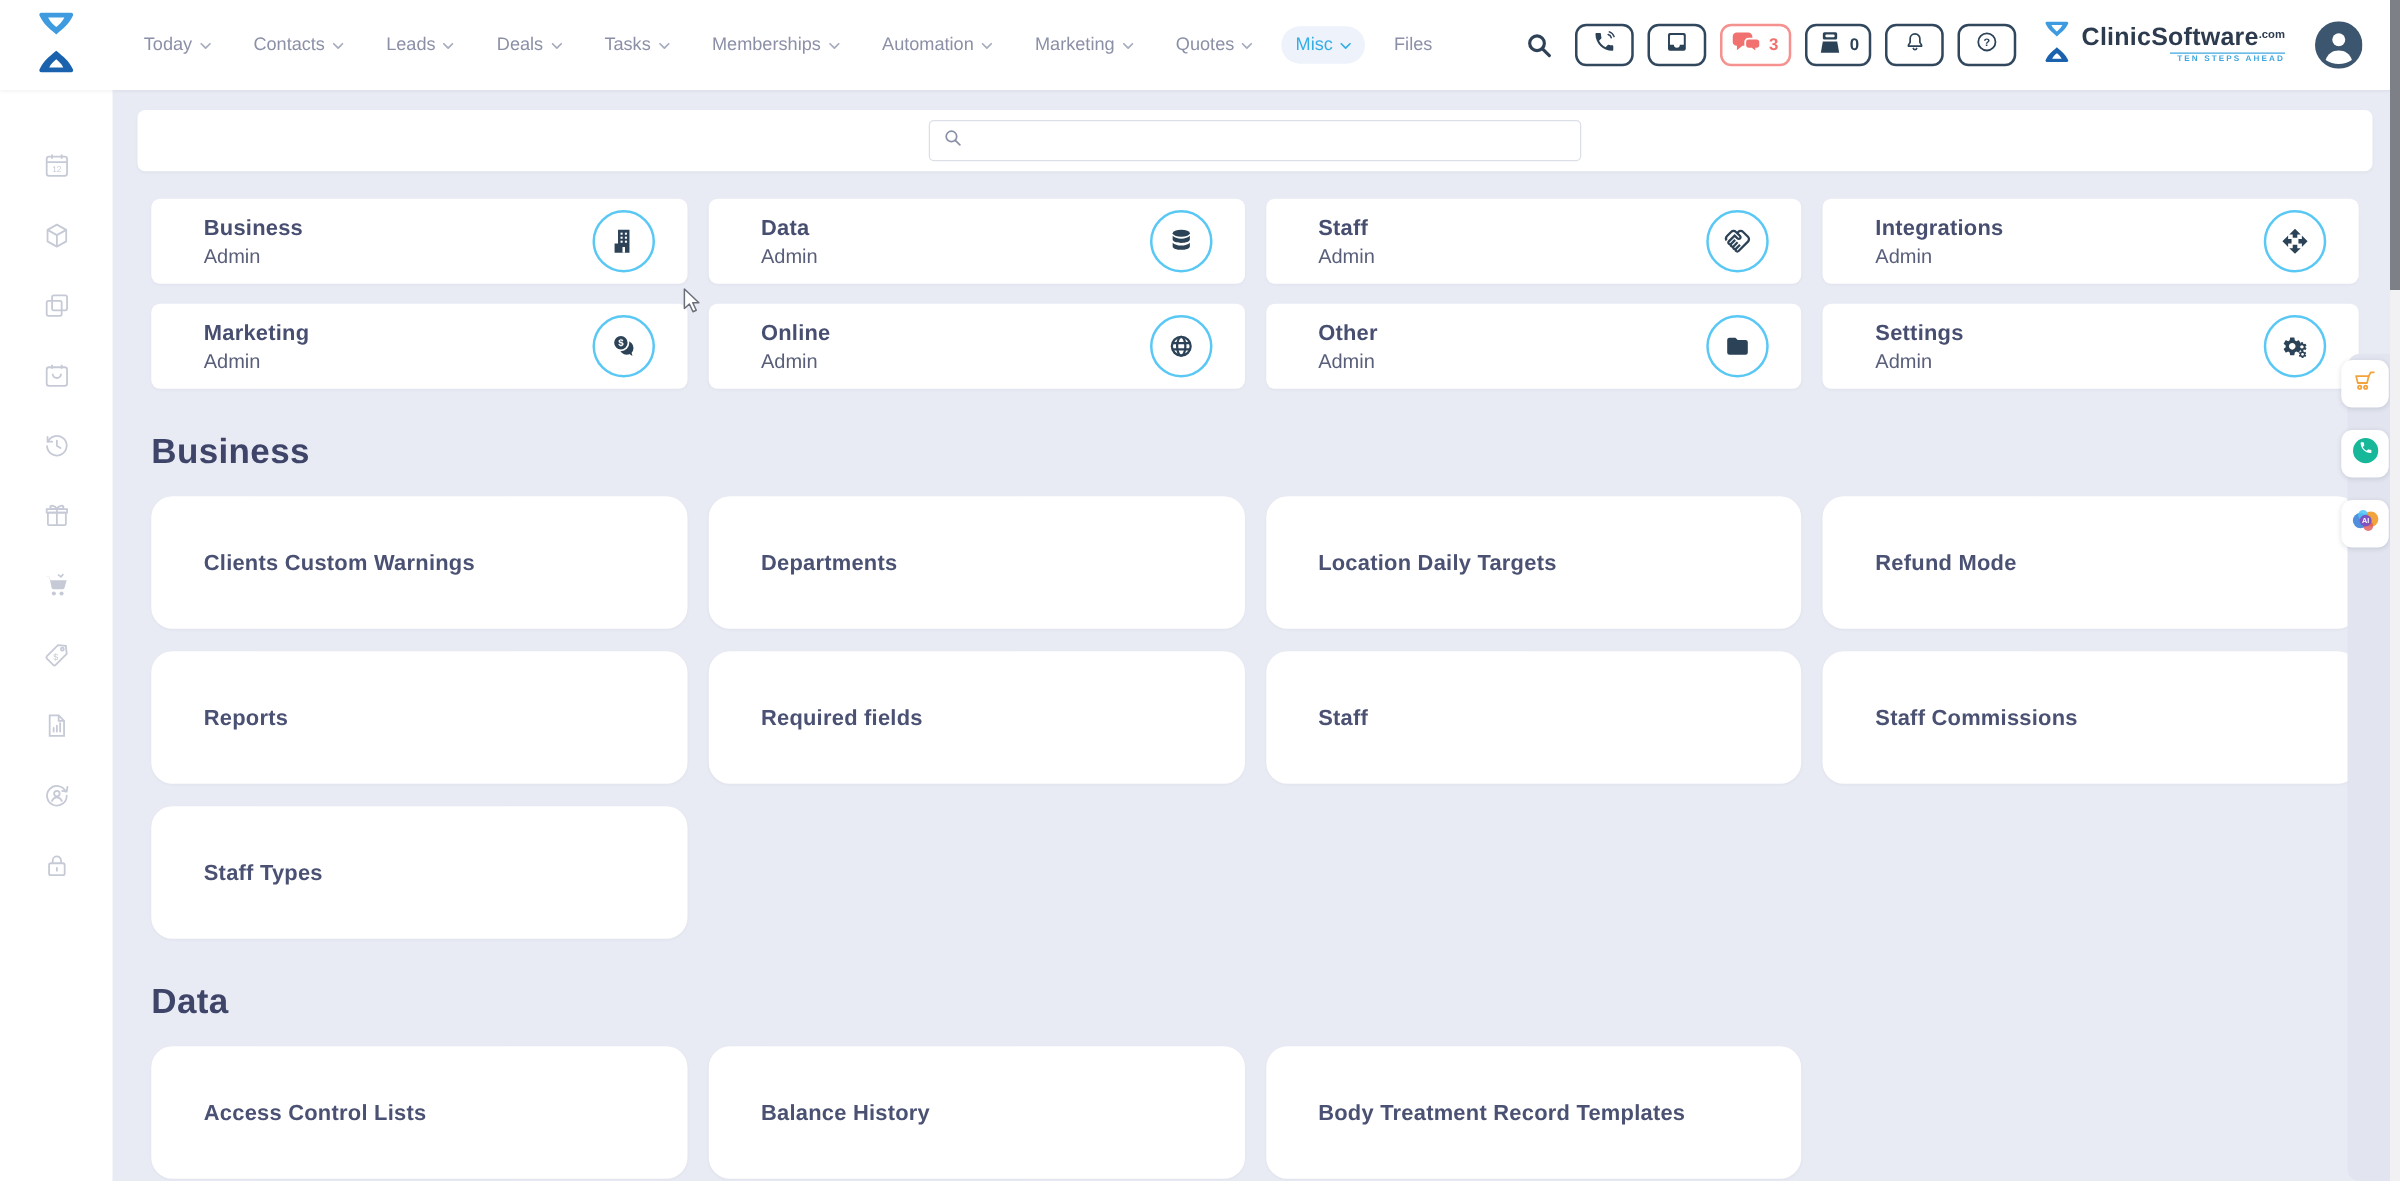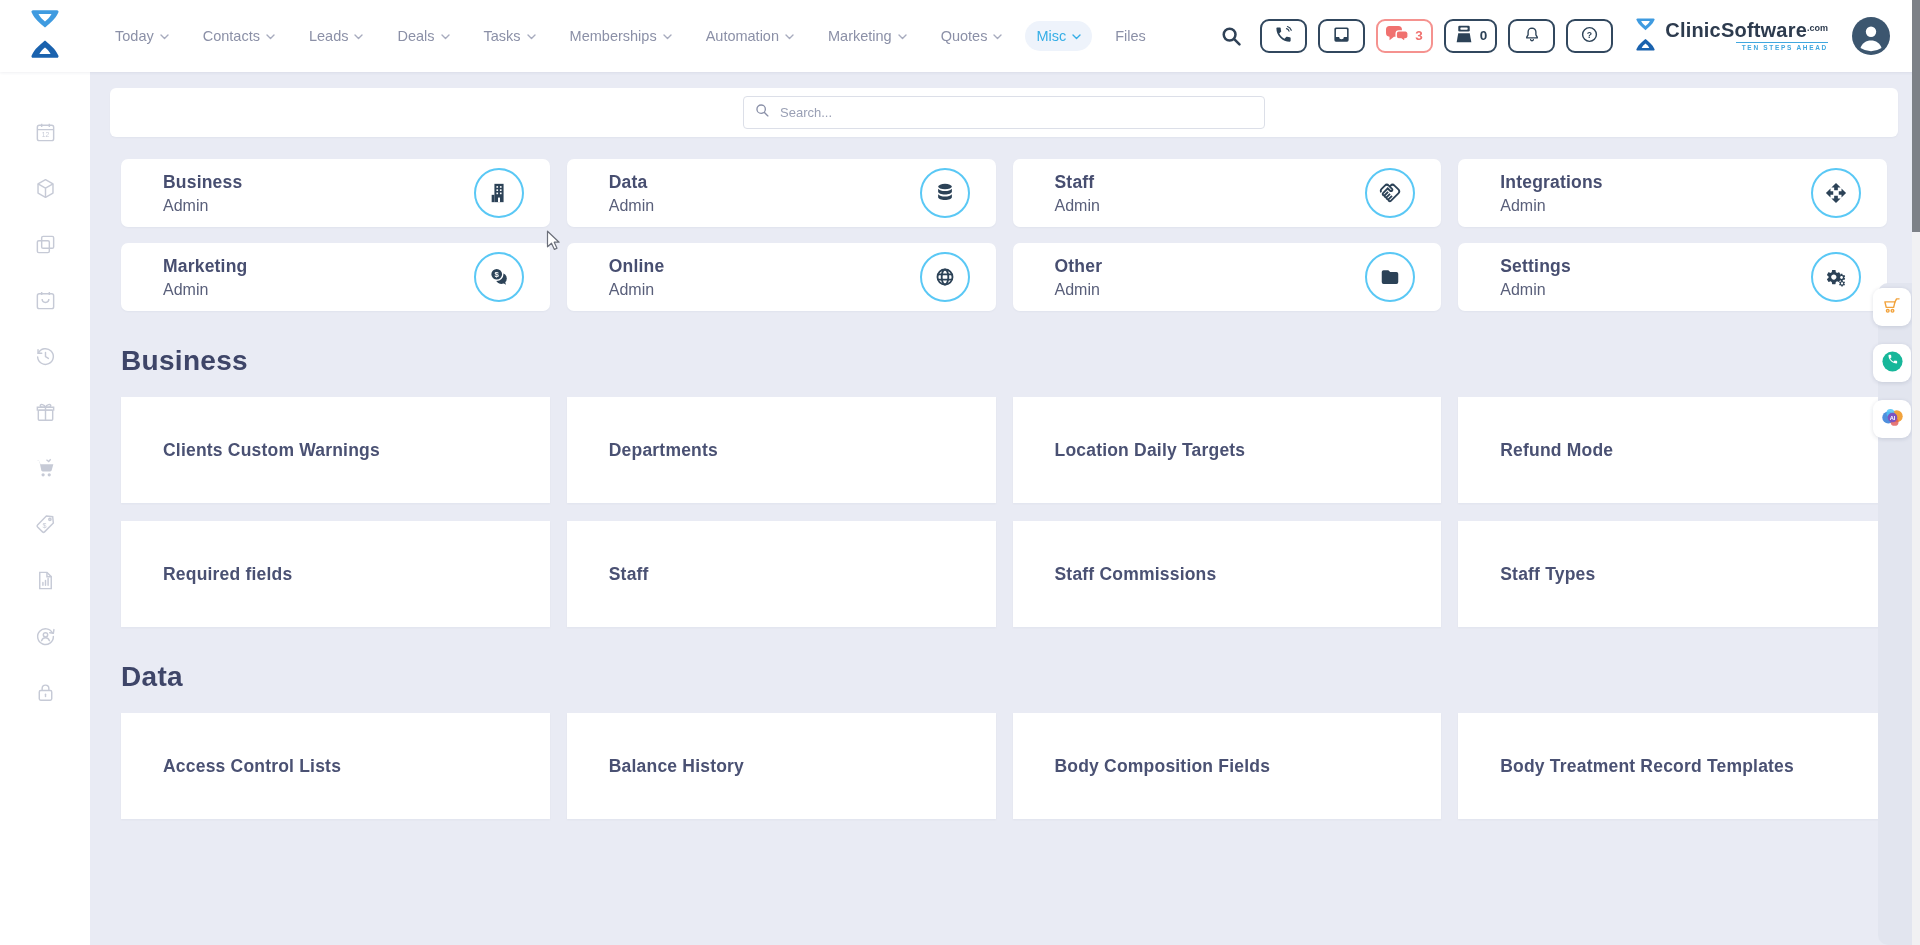--- a/index.html
+++ b/index.html
@@ -54,21 +54,21 @@
             padding:0 26px 0 42px;box-shadow:0 1px 2px rgba(30,40,80,.04);cursor:pointer}
   .cat-txt{flex:1}
   .cat-title{font-size:17.5px;color:#474e70;font-weight:700;letter-spacing:.2px}
   .cat-sub{font-size:16px;color:#595f7a;margin-top:4px;font-weight:500}
   .cat-icon{width:50px;height:50px;border:2px solid #5ac8f5;border-radius:50%;display:flex;
             align-items:center;justify-content:center;flex-shrink:0;background:#fff}
   .ci{width:22px;height:22px;color:#2c4257;display:block}
 
   .sec-head{font-size:28px;color:#3e4568;font-weight:700;margin:34px 11px 20px;letter-spacing:.3px}
   .item-grid{display:grid;grid-template-columns:repeat(4,1fr);gap:18px 17px;margin:0 11px}
-  .item-card{background:#fff;border-radius:0;height:106px;display:flex;align-items:center;
+  .item-card{background:#fff;border-radius:17px;height:106px;display:flex;align-items:center;
              padding:0 20px 0 42px;cursor:pointer;box-shadow:0 1px 2px rgba(30,40,80,.04)}
   .item-title{font-size:17.5px;color:#4a5173;font-weight:700;letter-spacing:.2px}
 
   
   .right-rail{position:absolute;right:8px;top:283px;width:34px;height:662px;background:#e2e5ef;
               border-radius:10px 0 0 10px;z-index:3}
   .float-stack{position:absolute;right:9px;top:288px;display:flex;flex-direction:column;gap:18px;z-index:6}
   .float-btn{width:38px;height:38px;background:#fff;border-radius:9px;
              box-shadow:0 1px 4px rgba(30,40,80,.14);display:flex;align-items:center;justify-content:center;cursor:pointer}
 
@@ -361,21 +361,20 @@
 
 <main class="main">
   <div class="search-panel">
     <div class="search-box">
       <span>
         <svg width="15" height="15" viewBox="0 0 20 20">
             <circle cx="8.2" cy="8.2" r="5.6" fill="none" stroke="#8a90a8" stroke-width="1.8"></circle>
             <path d="M12.6 12.6L17.2 17.2" stroke="#8a90a8" stroke-width="1.8" stroke-linecap="round"></path>
           </svg>
       </span>
-      <input type="text" placeholder="Search..." style="">
     </div>
   </div>
 
   <div class="cat-grid">
       <div class="cat-card">
         <div class="cat-txt">
           <div class="cat-title">Business</div>
           <div class="cat-sub">Admin</div>
         </div>
         <div class="cat-icon">
@@ -497,42 +496,42 @@
         <div class="item-card">
           <span class="item-title">Departments</span>
         </div>
         <div class="item-card">
           <span class="item-title">Location Daily Targets</span>
         </div>
         <div class="item-card">
           <span class="item-title">Refund Mode</span>
         </div>
         <div class="item-card">
+          <span class="item-title">Reports</span>
+        </div>
+        <div class="item-card">
           <span class="item-title">Required fields</span>
         </div>
         <div class="item-card">
           <span class="item-title">Staff</span>
         </div>
         <div class="item-card">
           <span class="item-title">Staff Commissions</span>
         </div>
         <div class="item-card">
           <span class="item-title">Staff Types</span>
         </div>
       </div>
       <h2 class="sec-head">Data</h2>
       <div class="item-grid">
         <div class="item-card">
           <span class="item-title">Access Control Lists</span>
         </div>
         <div class="item-card">
           <span class="item-title">Balance History</span>
-        </div>
-        <div class="item-card">
-          <span class="item-title">Body Composition Fields</span>
         </div>
         <div class="item-card">
           <span class="item-title">Body Treatment Record Templates</span>
         </div>
       </div>
     </div>
 </main>
 
 <div class="right-rail"></div>
 <div class="float-stack">

